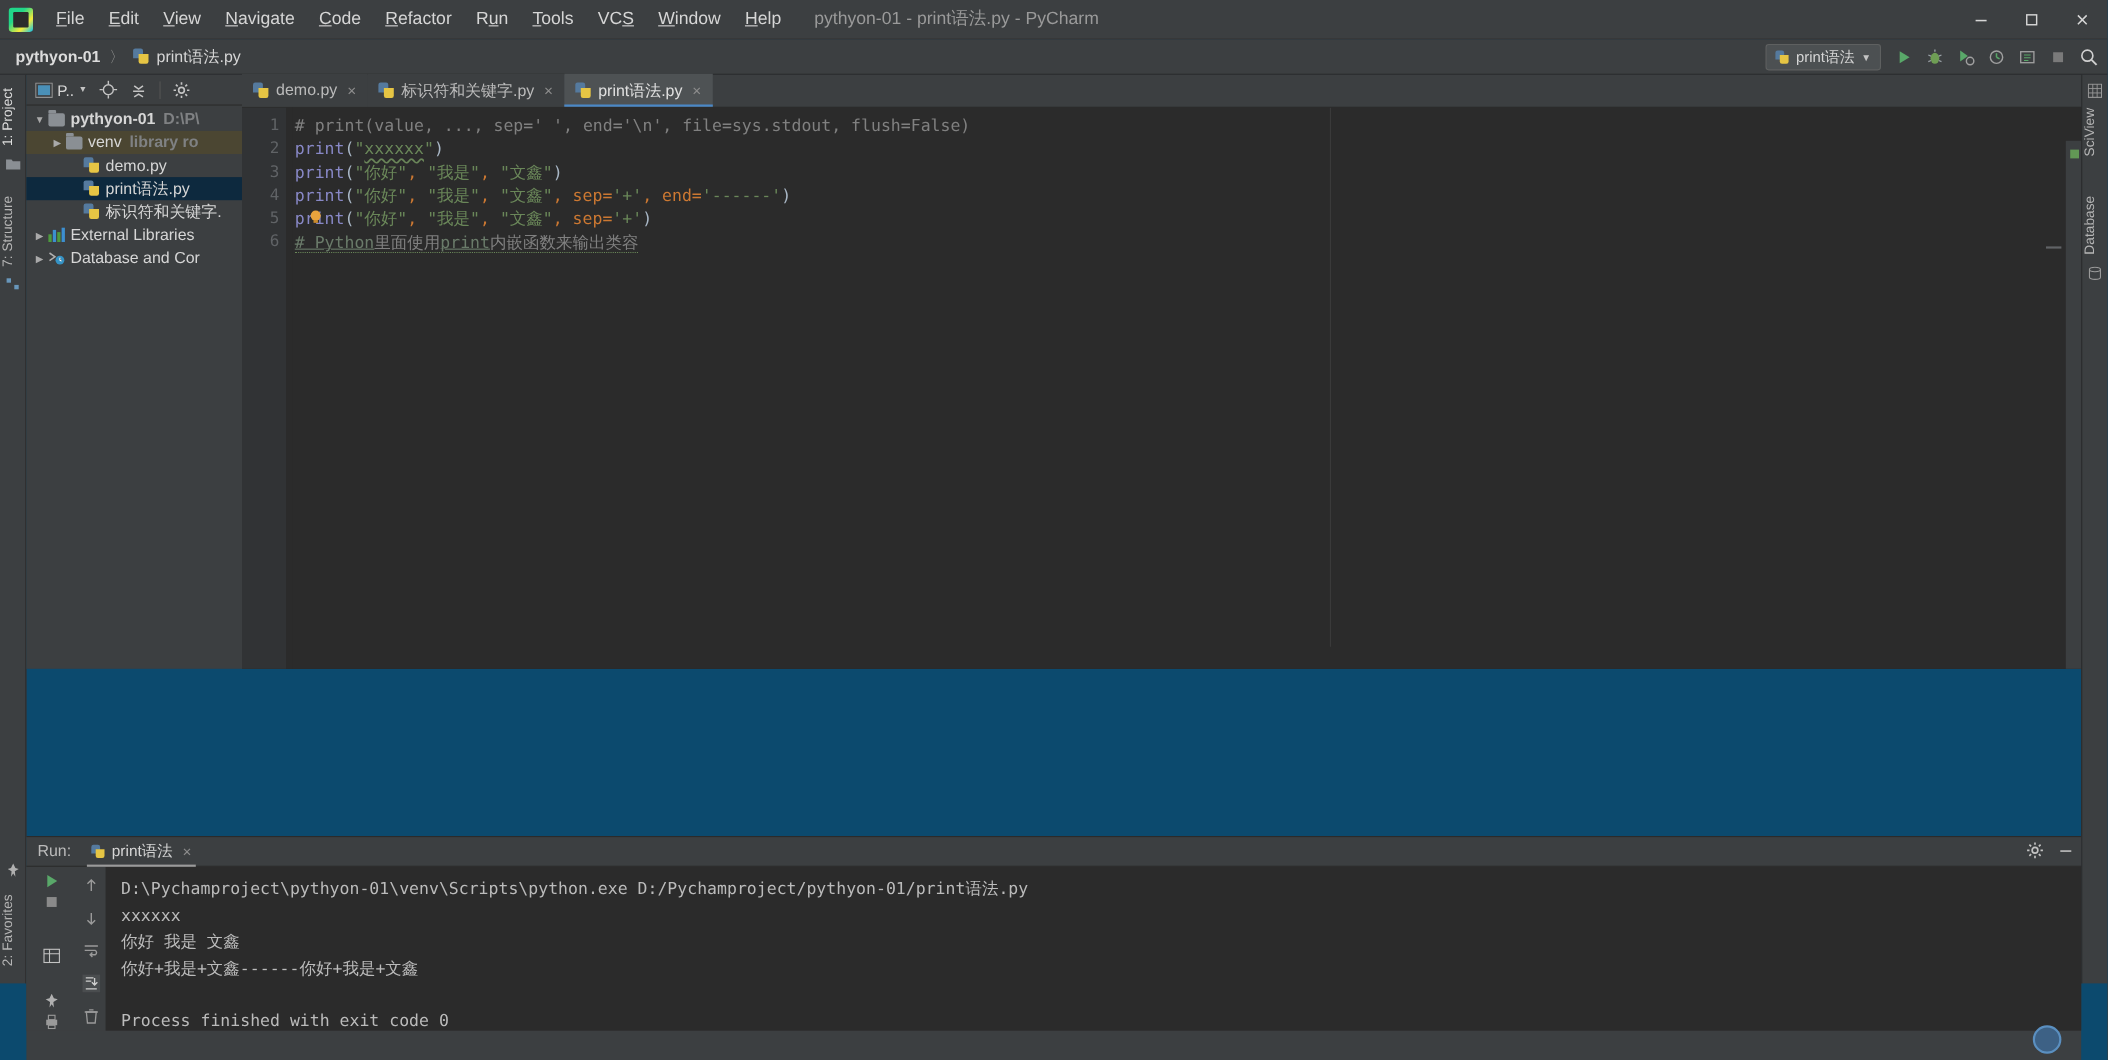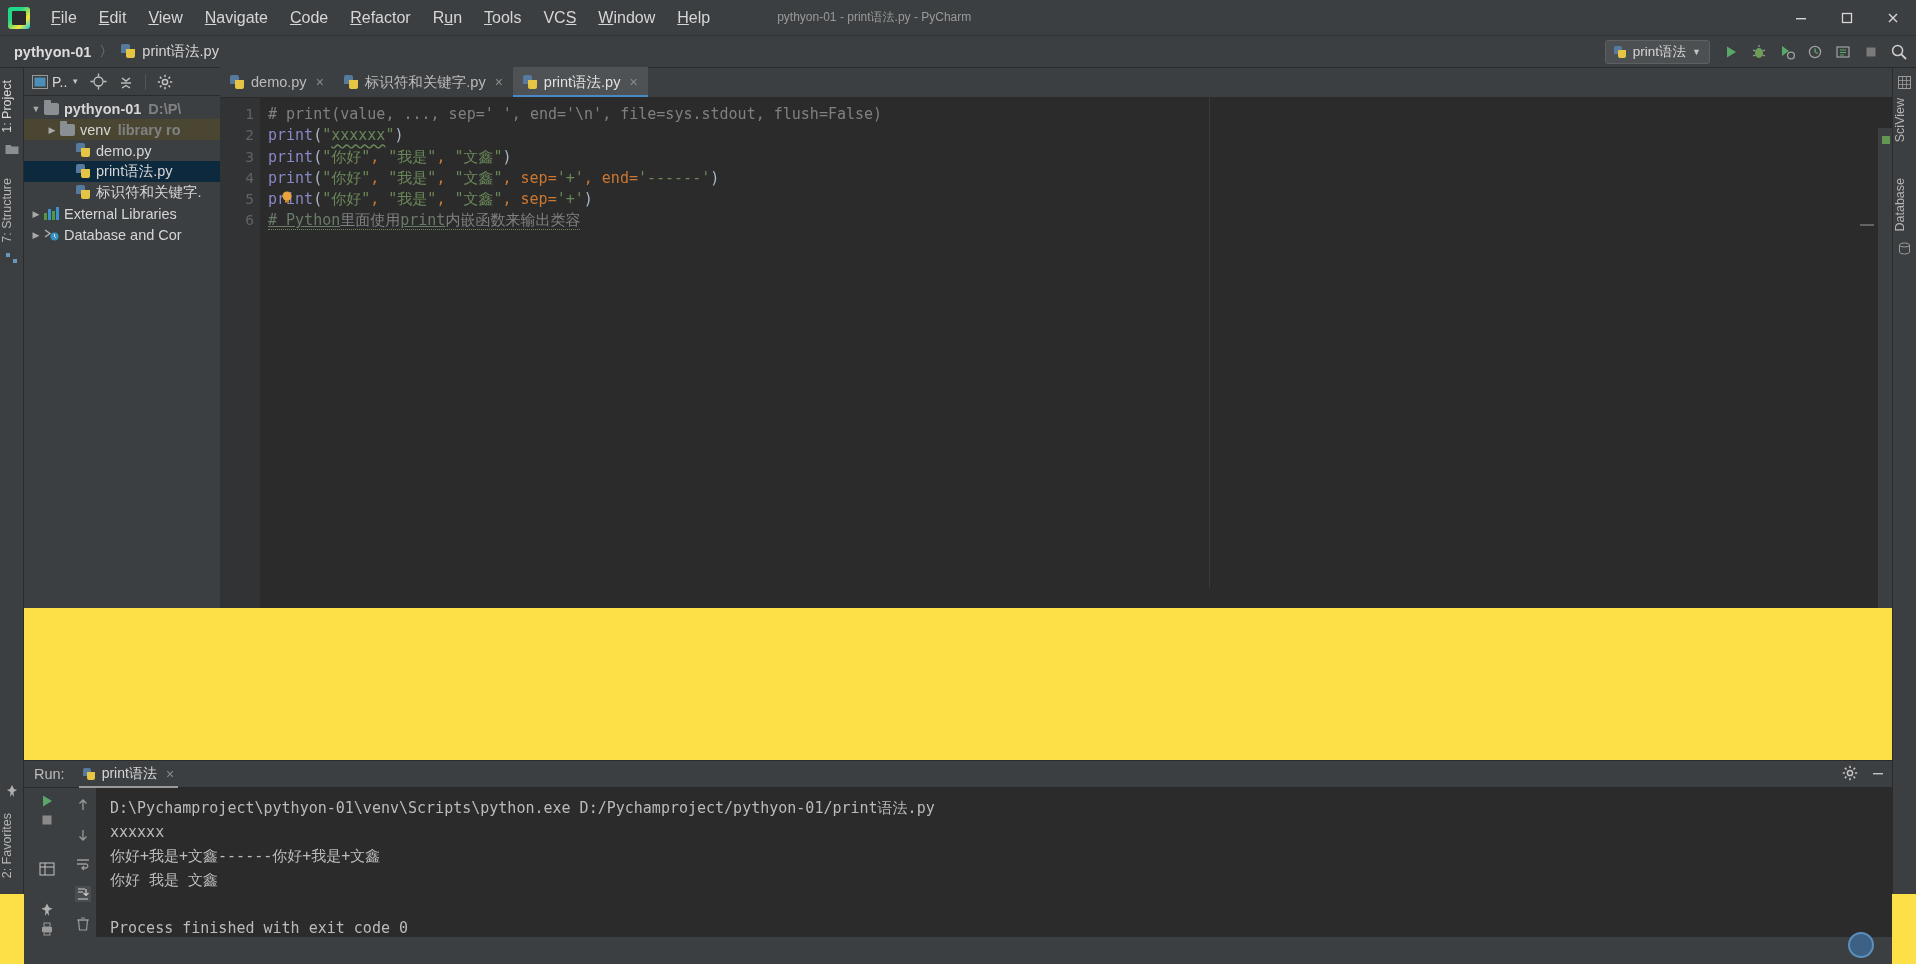--- a/index.html
+++ b/index.html
@@ -7,21 +7,21 @@
     margin: 0; padding: 0;
     width: 1916px; height: 964px;
     background: #3c3f41;
     font-family: "Liberation Sans", sans-serif;
     overflow: hidden;
     -webkit-font-smoothing: antialiased;
   }
   .app {
     position: relative;
     width: 1916px; height: 964px;
-    background: #fde047;
+    background: #0c4a6e;
     color: #bbbbbb;
   }
 
   
   .titlebar {
     position: absolute; left: 0; top: 0; width: 1916px; height: 36px;
     background: #3c3f41;
     display: flex; align-items: center;
     border-bottom: 1px solid #323232;
   }
@@ -35,21 +35,21 @@
     content: ""; position: absolute; left: 4px; top: 4px; right: 4px; bottom: 4px;
     background: #2b2b2b; border-radius: 1px;
   }
   .menu { display: flex; align-items: center; height: 36px; }
   .menu-item {
     font-size: 16px; color: #d6d6d6; padding: 0 11px; line-height: 36px;
     white-space: nowrap; cursor: default;
   }
   .menu-item u { text-decoration: underline; }
   .win-title {
-    font-size: 12px; color: #9a9a9a; margin-left: 56px; white-space: nowrap;
+    font-size: 16px; color: #9a9a9a; margin-left: 19px; white-space: nowrap;
   }
   .win-buttons {
     position: absolute; right: 0; top: 0; height: 36px; display: flex; align-items: center;
   }
   .win-btn {
     width: 46px; height: 36px; display: flex; align-items: center; justify-content: center;
     color: #d6d6d6; font-size: 15px;
   }
   .win-btn svg { display: block; }
 
@@ -658,22 +658,22 @@
           <svg width="16" height="16" viewBox="0 0 16 16">
               <path d="M3.5 4 H12.5 L11.5 14 H4.5 Z" fill="none" stroke="#9a9a9a" stroke-width="1.2"></path>
               <path d="M6 2 H10 M2 4 H14" stroke="#9a9a9a" stroke-width="1.2"></path>
             </svg>
         </div>
       </div>
 
       <div class="console">
         <div>D:\Pychamproject\pythyon-01\venv\Scripts\python.exe D:/Pychamproject/pythyon-01/print语法.py</div>
         <div>xxxxxx</div>
+        <div>你好 我是 文鑫</div>
         <div>你好+我是+文鑫------你好+我是+文鑫</div>
-        <div>你好 我是 文鑫</div>
         <div>&nbsp;</div>
         <div>Process finished with exit code 0</div>
       </div>
     </div>
     <div class="circle-btn"></div>
   </div>
 
 </div>
 
 </body></html>

